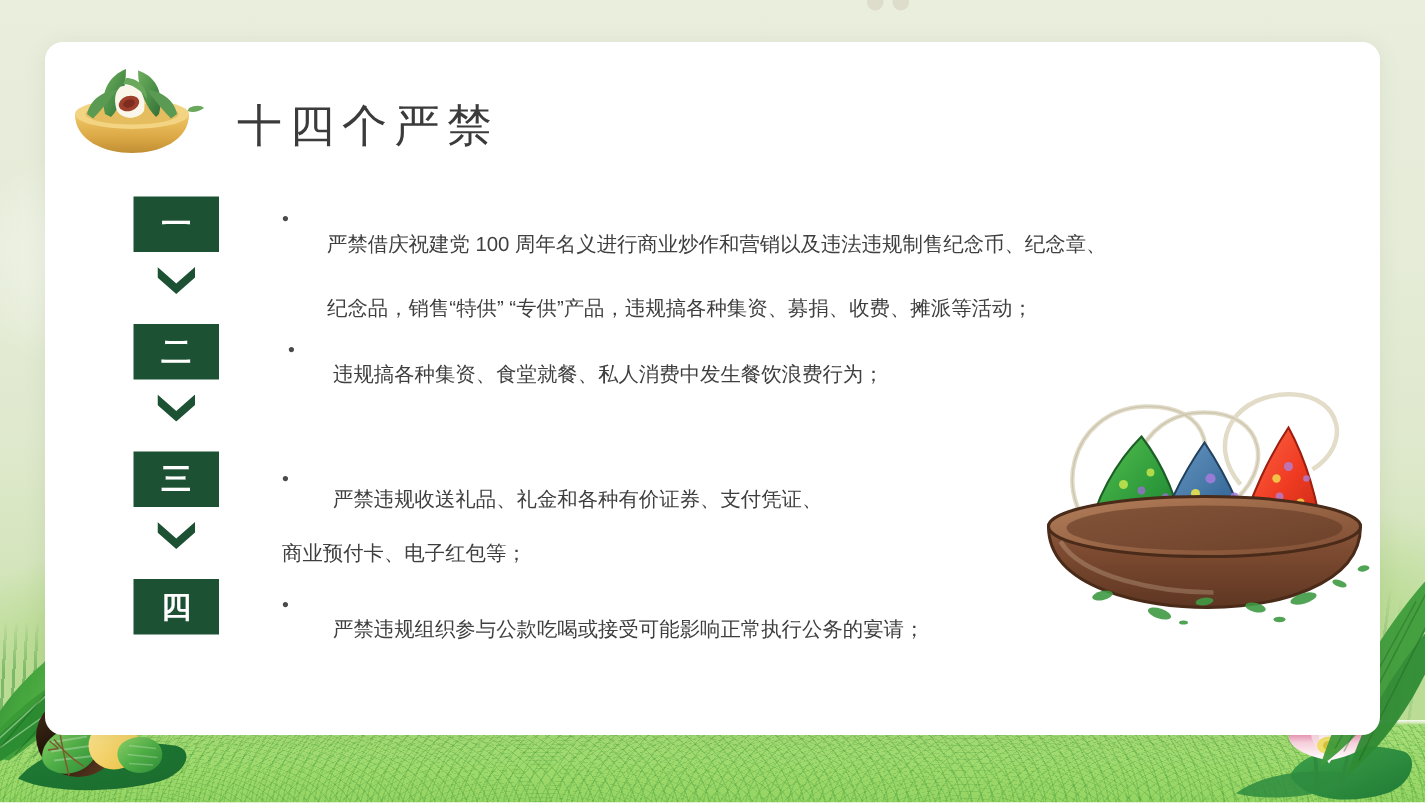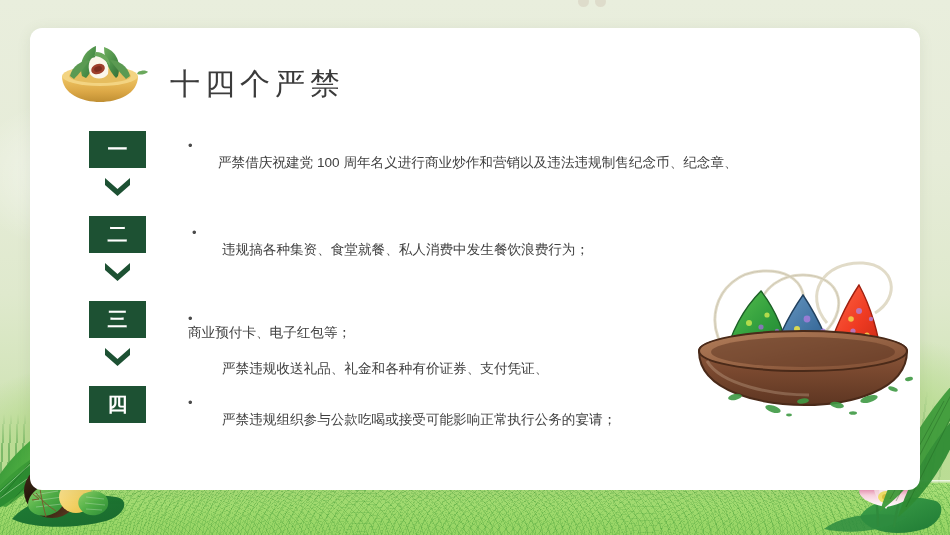--- a/index.html
+++ b/index.html
@@ -93,21 +93,21 @@
   .top-dots span:nth-child(2){left:17px;}
 
   
   .card{
     position:absolute;left:30px;top:28px;width:890px;height:462px;
     background:#ffffff;border-radius:12px;
     box-shadow:0 2px 14px rgba(90,110,70,.10);
   }
 
   
-  .header{position:absolute;left:12px;top:0;width:100%;height:76px;}
+  .header{position:absolute;left:0;top:0;width:100%;height:76px;}
   .zongzi-bowl{
     position:absolute;left:10px;top:14px;width:96px;height:62px;
   }
   .page-title{
     position:absolute;left:128px;top:36px;
     font-size:30px;color:#3b3b3b;letter-spacing:5px;white-space:nowrap;
     font-family:"Liberation Sans","DejaVu Sans",sans-serif;
   }
 
   
@@ -450,20 +450,21 @@
         <div class="chev">
           <svg width="25" height="18" viewBox="0 0 25 18">
               <path d="M0 0 L12.5 11 L25 0 L25 7 L12.5 18 L0 7 Z" fill="#1d5133"></path>
             </svg>
         </div>
         <div class="bullet-text">
           <div class="row">
             <span class="dot">•</span>
             <span class="body">
               <p>严禁借庆祝建党 100 周年名义进行商业炒作和营销以及违法违规制售纪念币、纪念章、</p>
+              <p>纪念品，销售“特供”  “专供”产品，违规搞各种集资、募捐、收费、摊派等活动；</p>
             </span>
           </div>
         </div>
       </div>
 
       <div class="item" style="top:188px;">
         <div class="badge">二</div>
         <div class="chev">
           <svg width="25" height="18" viewBox="0 0 25 18">
               <path d="M0 0 L12.5 11 L25 0 L25 7 L12.5 18 L0 7 Z" fill="#1d5133"></path>
@@ -483,22 +484,22 @@
         <div class="badge">三</div>
         <div class="chev">
           <svg width="25" height="18" viewBox="0 0 25 18">
               <path d="M0 0 L12.5 11 L25 0 L25 7 L12.5 18 L0 7 Z" fill="#1d5133"></path>
             </svg>
         </div>
         <div class="bullet-text tight" style="left:99px;top:6px;">
           <div class="row">
             <span class="dot" style="width:18px;">•</span>
             <span class="body">
+              <p>严禁违规收送礼品、礼金和各种有价证券、支付凭证、</p>
               <p style="margin-left:-18px;">商业预付卡、电子红包等；</p>
-              <p>严禁违规收送礼品、礼金和各种有价证券、支付凭证、</p>
             </span>
           </div>
         </div>
       </div>
 
       <div class="item" style="top:358px;">
         <div class="badge">四</div>
         <div class="bullet-text" style="left:99px;top:5px;">
           <div class="row">
             <span class="dot" style="width:18px;">•</span>

